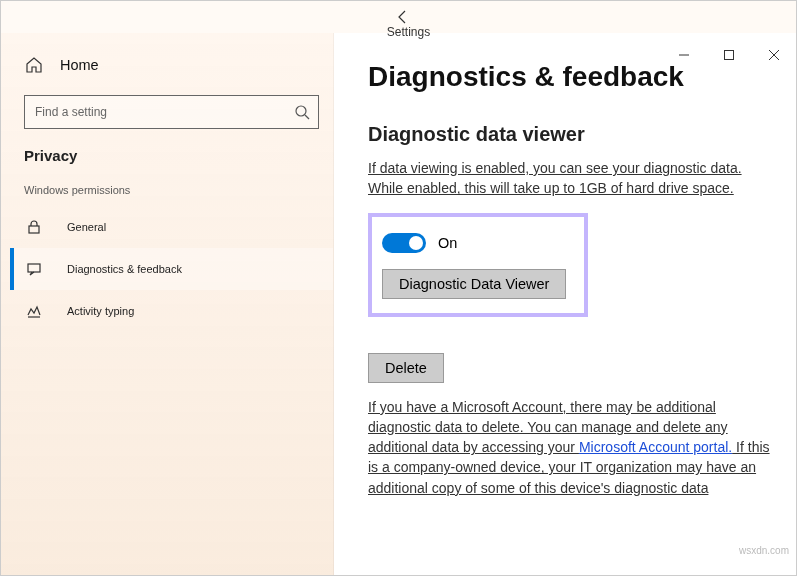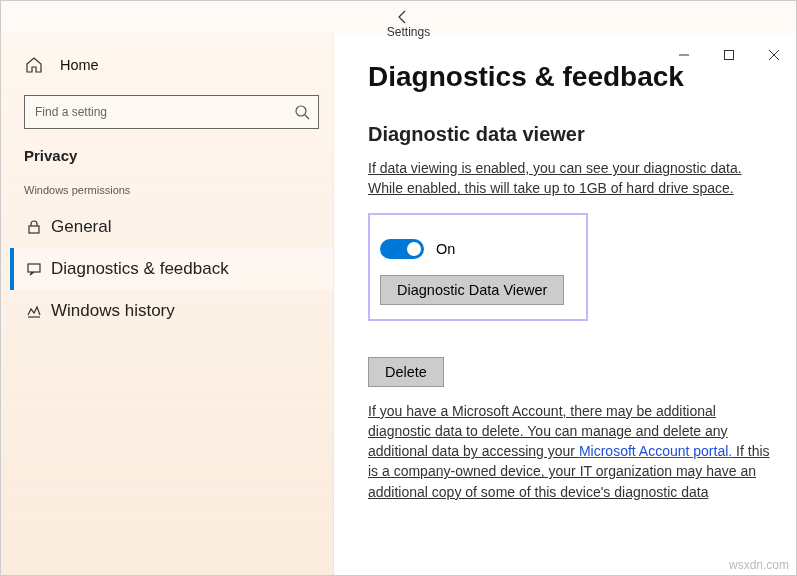--- a/index.html
+++ b/index.html
@@ -14,38 +14,38 @@
     .sidebar { width: 333px; height: 100%; overflow-y: auto; background: linear-gradient(180deg, rgba(255,220,190,0.25), rgba(240,200,160,0.35)); padding: 4px 0 0 9px; border-right: 1px solid rgba(0,0,0,0.04); }
     .sidebar-inner { padding: 8px 14px 0 14px; }
     .home-row { display: flex; align-items: center; height: 40px; gap: 16px; margin-bottom: 10px; cursor: pointer; }
     .home-row span.icon { width: 20px; display: flex; justify-content: center; }
     .home-label { font-size: 14.5px; color: #111; }
     .search-box { display: flex; align-items: center; height: 34px; border: 1px solid #666; background: rgba(255,255,255,0.4); padding: 0 8px 0 10px; margin-bottom: 18px; }
     .search-box input { flex: 1; border: none; background: transparent; font-size: 12px; outline: none; color: #444; }
     .search-box input::placeholder { color: #666; }
     .section-label { font-size: 15px; font-weight: 600; color: #222; margin-bottom: 20px; }
     .group-label { font-size: 11px; color: #5a5a5a; margin: 6px 0 10px 0; padding-left: 14px; }
-    .nav-item { display: flex; align-items: center; height: 42px; padding-left: 14px; gap: 7px; cursor: pointer; font-size: 17px; color: #222; position: relative; }
+    .nav-item { display: flex; align-items: center; height: 42px; padding-left: 14px; gap: 23px; cursor: pointer; font-size: 11px; color: #222; position: relative; }
     .nav-item.active { background: rgba(255,255,255,0.35); }
     .nav-item.active::before { content: ""; position: absolute; left: 0; top: 0; bottom: 0; width: 4px; background: #0078d7; }
     .nav-icon { width: 20px; display: flex; justify-content: center; color: #333; }
     .content { flex: 1; padding: 28px 26px 0 34px; overflow-y: auto; }
     .page-title { font-size: 28px; font-weight: 600; margin-bottom: 30px; color: #111; }
     .subhead { font-size: 20px; font-weight: 600; margin-bottom: 12px; color: #222; }
     .desc { font-size: 14px; color: #333; line-height: 1.45; margin-bottom: 14px; max-width: 410px; text-decoration: underline; }
-    .highlight-box { border: 2px solid #c4b5fd; padding: 24px 10px 14px 10px; display: inline-block; margin-bottom: 30px; min-width: 220px; }
+    .highlight-box { border: 4px solid #c4b5fd; padding: 16px 10px 14px 10px; display: inline-block; margin-bottom: 30px; min-width: 220px; }
     .toggle-row { display: flex; align-items: center; gap: 12px; margin-bottom: 16px; }
     .toggle { width: 44px; height: 20px; border-radius: 10px; background: #0078d7; position: relative; cursor: pointer; }
     .toggle .knob { position: absolute; right: 3px; top: 3px; width: 14px; height: 14px; border-radius: 50%; background: #fff; }
     .toggle-label { font-size: 14.5px; }
     .btn { display: inline-block; padding: 6px 16px; background: #ccc; border: 1px solid #999; font-size: 14.5px; cursor: pointer; text-align: right; }
     .btn-wide { min-width: 180px; text-align: center; }
     a.portal-link { color: #1d4ed8; text-decoration: underline; }
     .section2 { margin-top: 6px; }
-    .watermark { position: absolute; bottom: 4px; right: 8px; font-size: 12px; color: #bbb; }
+    .watermark { position: absolute; bottom: 20px; right: 8px; font-size: 10px; color: #bbb; }
   </style>
 </head>
 <body>
 
 <div class="window">
   <div class="titlebar">
     <div class="back-btn">
       <svg width="16" height="16" viewBox="0 0 16 16">
           <path d="M10 2 L4 8 L10 14" stroke="#333" stroke-width="1.2" fill="none"></path>
         </svg>
@@ -117,21 +117,21 @@
         <span>Diagnostics &amp; feedback</span>
       </div>
 
       <div class="nav-item">
         <span class="nav-icon">
           <svg width="16" height="16" viewBox="0 0 16 16">
               <path d="M2 12 L5 6 L8 10 L11 4 L14 12" stroke="#333" fill="none" stroke-width="1.2"></path>
               <line x1="2" y1="14" x2="14" y2="14" stroke="#333" stroke-width="1.2"></line>
             </svg>
         </span>
-        <span>Windows history</span>
+        <span>Activity typing</span>
       </div>
 
 
     </div>
 
     <div class="content">
       <h1 class="page-title">Diagnostics &amp; feedback</h1>
 
       <h2 class="subhead">Diagnostic data viewer</h2>
       <p class="desc">If data viewing is enabled, you can see your diagnostic data. While enabled, this will take up to 1GB of hard drive space.</p>

